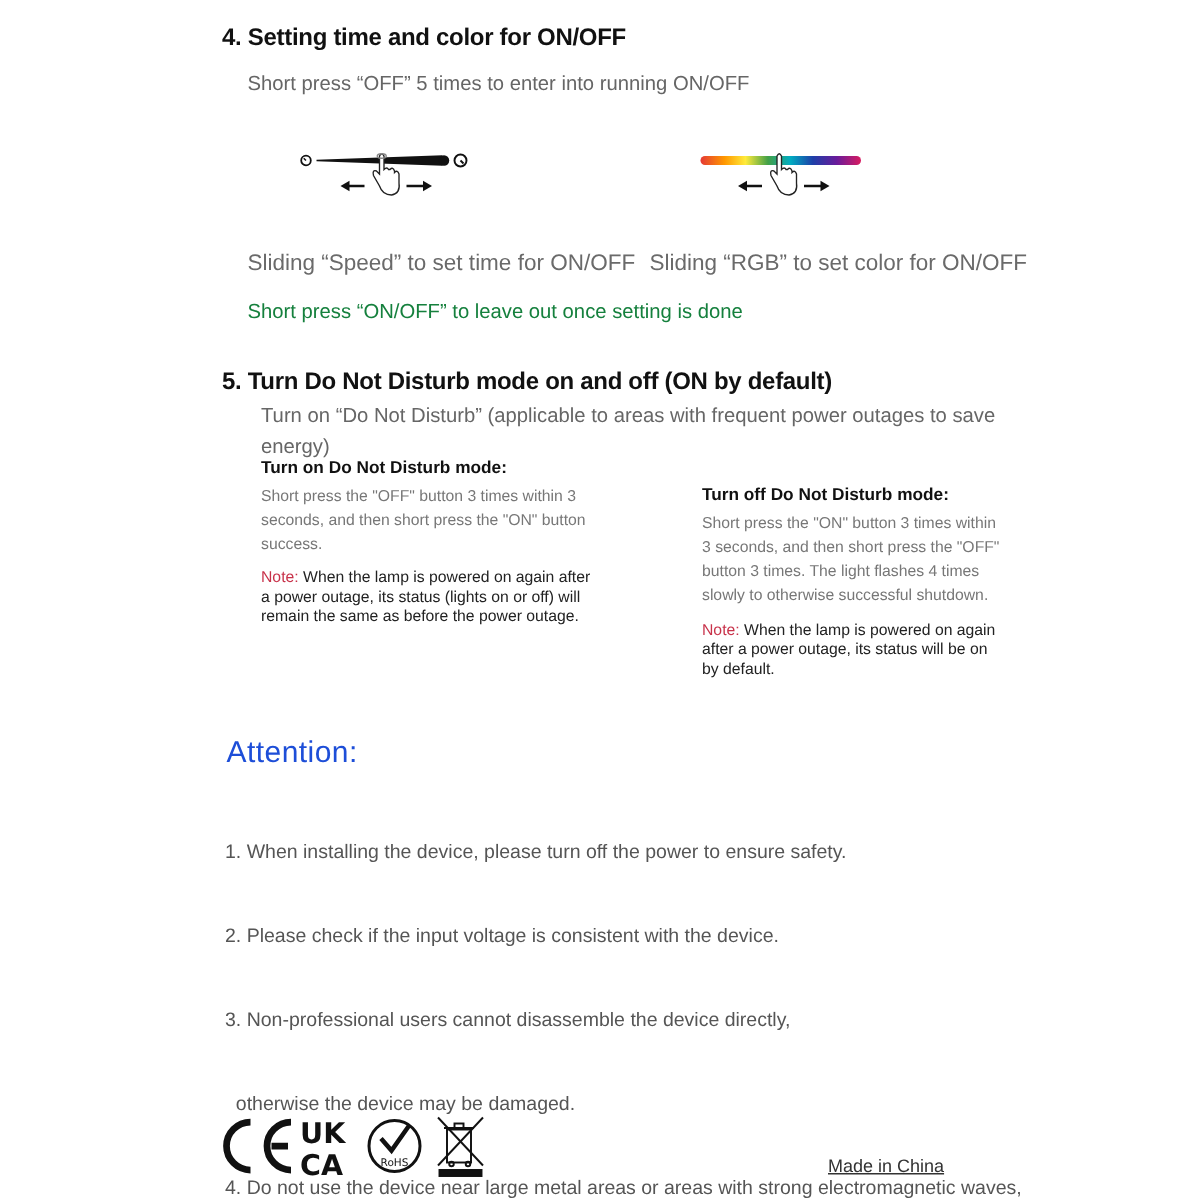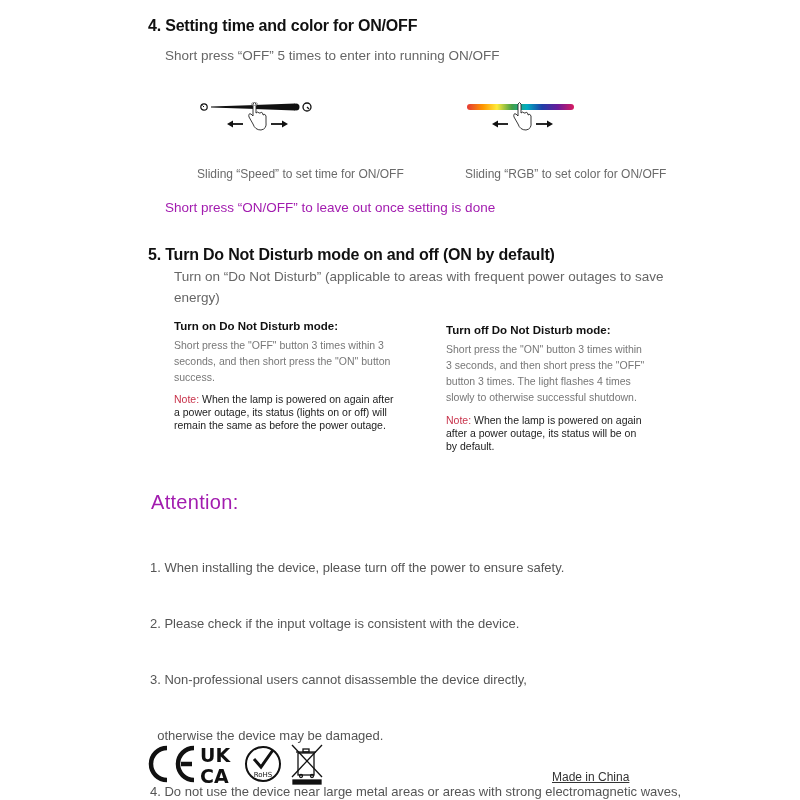--- a/index.html
+++ b/index.html
@@ -1,27 +1,27 @@
 <!DOCTYPE html>
 <html><head>
 <meta charset="utf-8">
 <style>
   html, body { margin: 0; padding: 0; background: #ffffff; }
   body { width: 800px; height: 800px; position: relative; overflow: hidden;
          font-family: "Liberation Sans", "DejaVu Sans", sans-serif; color: #1a1a1a; }
   .abs { position: absolute; }
   .h-section { font-weight: bold; font-size: 16px; color: #111; letter-spacing: -0.2px; }
   .sub { font-size: 13.5px; color: #666; }
-  .caption { font-size: 12px; color: #6a6a6a; margin-left: 32px; }
-  .dark-line { font-size: 13.5px; color: #a21caf; }
+  .caption { font-size: 15px; color: #6a6a6a; }
+  .dark-line { font-size: 13.5px; color: #15803d; }
   .col-title { font-weight: bold; font-size: 11.5px; color: #111; }
   .col-body { font-size: 10.5px; color: #777; line-height: 16px; }
   .note { font-size: 10.5px; color: #222; line-height: 13px; }
   .note-label { color: #c8324a; }
-  .attention-title { font-size: 20px; color: #a21caf; letter-spacing: 0.3px; }
+  .attention-title { font-size: 20px; color: #1d4ed8; letter-spacing: 0.3px; }
   .att-item { font-size: 13px; color: #555; line-height: 20px; }
   .made { font-size: 12px; color: #333; text-decoration: underline; }
   svg { display: block; }
 </style>
 </head>
 <body>
 
 <div class="abs h-section" style="left:148px; top:17px;">4. Setting time and color for ON/OFF</div>
 <div class="abs sub" style="left:165px; top:48px;">Short press “OFF” 5 times to enter into running ON/OFF</div>
 
@@ -83,35 +83,35 @@
 
 <div class="abs caption" style="left:165px; top:167px;">Sliding “Speed” to set time for ON/OFF</div>
 <div class="abs caption" style="left:433px; top:167px;">Sliding “RGB” to set color for ON/OFF</div>
 
 <div class="abs dark-line" style="left:165px; top:200px;">Short press “ON/OFF” to leave out once setting is done</div>
 
 <div class="abs h-section" style="left:148px; top:246px;">5. Turn Do Not Disturb mode on and off (ON by default)</div>
 <div class="abs sub" style="left:174px; top:269px;">Turn on “Do Not Disturb” (applicable to areas with frequent power outages to save</div>
 <div class="abs sub" style="left:174px; top:290px;">energy)</div>
 
-<div class="abs" style="left:174px; top:320px; width:230px;">
+<div class="abs" style="left:174px; top:306px; width:230px;">
   <div class="col-title">Turn on Do Not Disturb mode:</div>
   <div class="col-body" style="margin-top:5px;">
     <div>Short press the "OFF" button 3 times within 3</div>
     <div>seconds, and then short press the "ON" button</div>
     <div>success.</div>
   </div>
   <div class="note" style="margin-top:8px;">
     <div><span class="note-label">Note:</span><span> When the lamp is powered on again after</span></div>
     <div>a power outage, its status (lights on or off) will</div>
     <div>remain the same as before the power outage.</div>
   </div>
 </div>
 
-<div class="abs" style="left:446px; top:324px; width:200px;">
+<div class="abs" style="left:468px; top:324px; width:200px;">
   <div class="col-title">Turn off Do Not Disturb mode:</div>
   <div class="col-body" style="margin-top:5px;">
     <div>Short press the "ON" button 3 times within</div>
     <div>3 seconds, and then short press the "OFF"</div>
     <div>button 3 times. The light flashes 4 times</div>
     <div>slowly to otherwise successful shutdown.</div>
   </div>
   <div class="note" style="margin-top:9px;">
     <div><span class="note-label">Note:</span><span> When the lamp is powered on again</span></div>
     <div>after a power outage, its status will be on</div>

